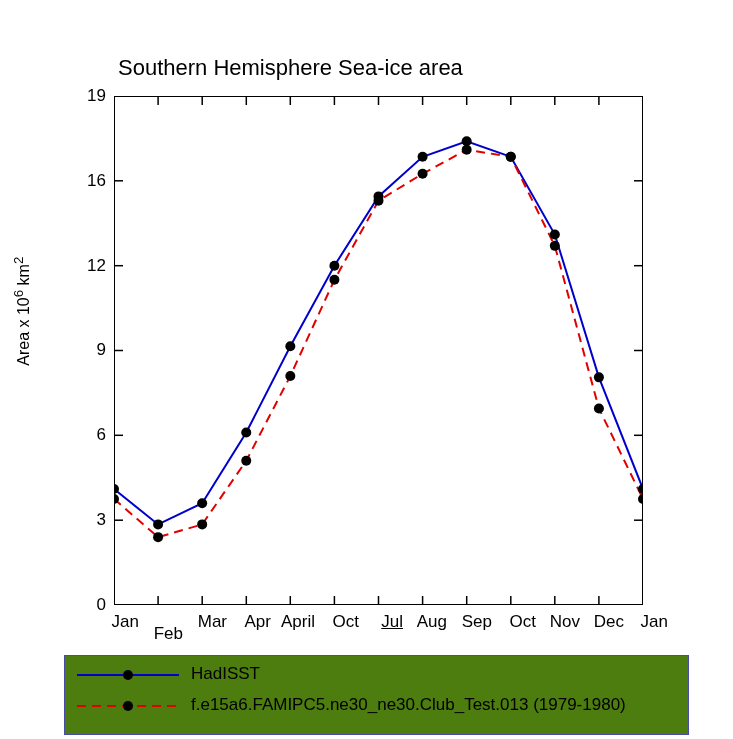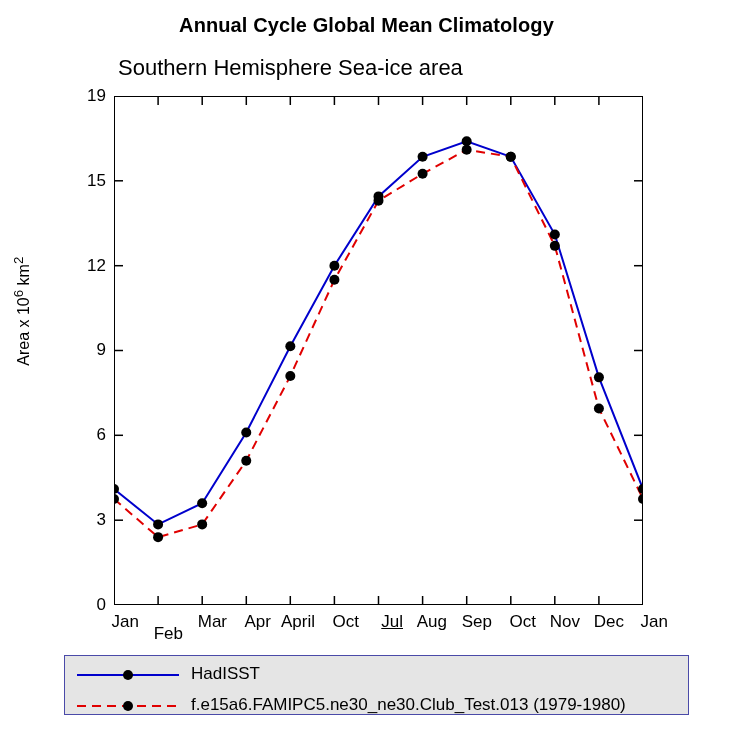--- a/index.html
+++ b/index.html
@@ -96,24 +96,24 @@
     left: 0;
     top: 0;
     width: 1px;
     height: 1px;
   }
   #legend-box {
     position: absolute;
     left: 64px;
     top: 655px;
     width: 625px;
-    height: 60px;
+    height: 80px;
     border: 1px solid #4a4aa8;
     box-sizing: border-box;
-    background: #e5e5e5;
+    background: #4d7c0f;
   }
   .legend-row {
     position: absolute;
     left: 0;
     width: 100%;
     height: 34px;
   }
   .legend-sample {
     position: absolute;
     left: 8px;
@@ -127,21 +127,20 @@
     top: 6px;
     font-size: 17px;
     white-space: nowrap;
   }
 </style>
 </head>
 <body>
 
 <div id="page">
 
-  <div id="chart-title">Annual Cycle Global Mean Climatology</div>
   <div id="chart-subtitle">Southern Hemisphere Sea-ice area</div>
 
   <div id="plot-frame"></div>
 
   <svg id="plot-svg" viewBox="0 0 529 509" preserveAspectRatio="none">
 
     <g stroke="#000" stroke-width="1.5">
       <line x1="0" y1="0" x2="9" y2="0"></line>
       <line x1="0" y1="84.8" x2="9" y2="84.8"></line>
       <line x1="0" y1="169.7" x2="9" y2="169.7"></line>
@@ -208,21 +207,21 @@
         <circle cx="352.6666666666667" cy="53.72777777777776" r="5" fill="#000000"></circle>
         <circle cx="396.75" cy="60.79722222222222" r="5" fill="#000000"></circle>
         <circle cx="440.83333333333337" cy="149.87222222222226" r="5" fill="#000000"></circle>
         <circle cx="484.9166666666667" cy="312.46944444444443" r="5" fill="#000000"></circle>
         <circle cx="529" cy="402.9583333333333" r="5" fill="#000000"></circle>
       </g>
   </svg>
 
   <div id="y-ticks">
     <div class="ytick-label" style="top:86px;">19</div>
-    <div class="ytick-label" style="top:171px;">15</div>
+    <div class="ytick-label" style="top:171px;">16</div>
     <div class="ytick-label" style="top:256px;">12</div>
     <div class="ytick-label" style="top:340px;">9</div>
     <div class="ytick-label" style="top:425px;">6</div>
     <div class="ytick-label" style="top:510px;">3</div>
     <div class="ytick-label" style="top:595px;">0</div>
   </div>
 
   <div id="y-axis-title-wrap">
     <div id="y-axis-title">
       <span>Area x 10</span><sup>6</sup><span> km</span><sup>2</sup>

